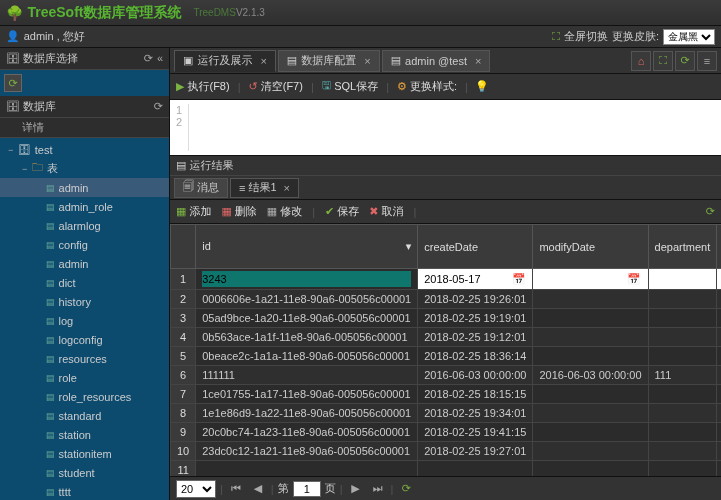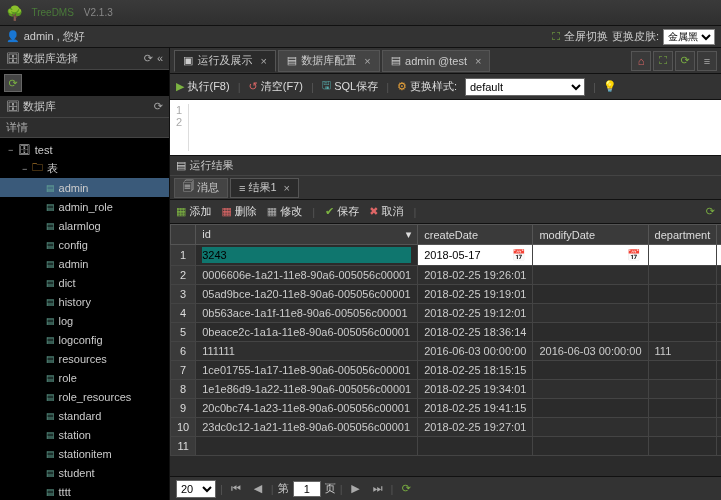--- a/index.html
+++ b/index.html
@@ -1,28 +1,28 @@
 <!DOCTYPE html>
 <html><head>
 <meta charset="utf-8">
 <style>
 * { margin: 0; padding: 0; box-sizing: border-box; font-family: "Microsoft YaHei", Arial, sans-serif; font-size: 11px; }
 body { background: #2b2b2b; color: #ccc; width: 721px; height: 500px; overflow: hidden; }
 .header { background: linear-gradient(#3a3a3a,#2f2f2f); height: 26px; display: flex; align-items: center; padding: 0 6px; border-bottom: 1px solid #111; }
 .logo-tree { color: #4a9e2f; font-size: 14px; margin-right: 4px; }
 .brand { color: #58b531; font-weight: bold; font-size: 14px; }
-.brand-sub { color: #4a7a3a; font-size: 10px; margin-left: 4px; }
-.version { color: #888; font-size: 10px; margin-left: 10px; }
+.brand-sub { color: #4a7a3a; font-size: 10px; margin-left: 12px; }
+.version { color: #888; font-size: 10px; margin-left: 0; }
 .subbar { background: #333; height: 22px; display: flex; align-items: center; padding: 0 6px; border-bottom: 1px solid #111; justify-content: space-between; }
 .subbar-left { display: flex; align-items: center; gap: 4px; }
 .subbar-right { display: flex; align-items: center; gap: 4px; }
 .user-icon { color: #e89b3a; }
 select.skin { background: #fff; color: #000; border: 1px solid #888; height: 16px; font-size: 10px; }
 .main { display: flex; height: calc(500px - 48px); }
-.sidebar { width: 170px; background: #000000; border-right: 1px solid #111; display: flex; flex-direction: column; }
+.sidebar { width: 170px; background: #0c4a6e; border-right: 1px solid #111; display: flex; flex-direction: column; }
 .panel-title { background: #2d2d2d; height: 22px; display: flex; align-items: center; padding: 0 6px; border-bottom: 1px solid #444; justify-content: space-between; }
 .panel-title .icons { display: flex; gap: 4px; }
 .panel-title .icons span { cursor: pointer; color: #aaa; }
 .db-select-row { padding: 4px; display: flex; gap: 2px; align-items: center; }
 select.db { flex: 1; background: #fff; color: #000; border: 1px solid #666; height: 18px; }
 .ref-btn { width: 18px; height: 18px; background: #444; border: 1px solid #666; color: #7cb342; display: flex; align-items: center; justify-content: center; cursor: pointer; }
 .tree { flex: 1; overflow-y: auto; padding: 2px 0; }
 .tree-item { display: flex; align-items: center; height: 19px; padding-left: 4px; cursor: pointer; white-space: nowrap; }
 .tree-item.l1 { padding-left: 8px; }
 .tree-item.l2 { padding-left: 22px; }
@@ -50,39 +50,40 @@
 .gutter { color: #aaa; text-align: right; padding-right: 6px; border-right: 1px solid #ddd; margin-right: 6px; }
 .kw { color: #0070c0; font-weight: bold; }
 .kw2 { color: #b00; font-weight: bold; }
 .result-title { background: #333; height: 20px; display: flex; align-items: center; padding: 0 6px; border-bottom: 1px solid #444; }
 .result-tabs { background: #333; height: 24px; display: flex; align-items: center; padding: 0 4px; border-bottom: 1px solid #111; }
 .rtab { background: #444; height: 20px; display: flex; align-items: center; padding: 0 8px; margin-right: 2px; border: 1px solid #555; gap: 3px; }
 .rtab.active { background: #2b2b2b; }
 .result-toolbar { background: #333; height: 24px; display: flex; align-items: center; padding: 0 6px; gap: 10px; border-bottom: 1px solid #111; }
 .grid-wrap { flex: 1; overflow: auto; background: #2b2b2b; position: relative; }
 table.grid { border-collapse: collapse; width: 100%; }
-.grid th { background: #3a3a3a; border: 1px solid #555; padding: 3px 6px; text-align: left; font-weight: normal; color: #ddd; position: sticky; top: 0; height: 20px; }
+.grid th { background: #3a3a3a; border: 1px solid #555; padding: 15px 6px; text-align: left; font-weight: normal; color: #ddd; position: sticky; top: 0; height: 20px; }
 .grid td { border: 1px solid #444; padding: 2px 6px; color: #ccc; height: 19px; white-space: nowrap; }
 .grid td.rownum { background: #3a3a3a; text-align: center; width: 26px; color: #ddd; }
 .grid tr:nth-child(even) td:not(.rownum) { background: #2f2f2f; }
 .grid input { width: 100%; background: #0f766e; color: #000; border: none; height: 16px; font-size: 11px; }
 .cal-icon { color: #888; float: right; }
 .pager { background: #333; height: 24px; display: flex; align-items: center; padding: 0 6px; gap: 4px; border-top: 1px solid #111; justify-content: space-between; }
 .pager-left { display: flex; align-items: center; gap: 4px; }
 select.pagesize { background: #fff; color: #000; border: 1px solid #666; height: 18px; width: 40px; }
 .pbtn { width: 18px; height: 18px; display: flex; align-items: center; justify-content: center; cursor: pointer; color: #aaa; }
 input.pagenum { width: 28px; background: #fff; color: #000; border: 1px solid #666; height: 16px; text-align: center; }
 .sep { color: #555; }
-.details-label { padding: 2px 6px; color: #aaa; background: #2d2d2d; border-bottom: 1px solid #444; }
+.details-label { padding: 2px 22px; color: #aaa; background: #2d2d2d; border-bottom: 1px solid #444; }
 </style>
 </head>
 <body>
 
 <div class="header">
   <span class="logo-tree">🌳</span>
+  <span class="brand">TreeSoft数据库管理系统</span>
   <span class="brand-sub">TreeDMS</span>
   <span class="version">V2.1.3</span>
 </div>
 
 <div class="subbar">
   <div class="subbar-left">
     <span class="user-icon">👤</span>
     <span>admin , 您好</span>
   </div>
   <div class="subbar-right">
@@ -251,21 +252,20 @@
       <span class="sep">|</span>
       <div class="tbtn">
           <span class="b">🖫</span>
           <span>SQL保存</span>
         </div>
       <span class="sep">|</span>
       <div class="tbtn">
           <span class="y">⚙</span>
           <span>更换样式:</span>
         </div>
-      <select class="style-sel"><option>default</option></select>
       <span class="sep">|</span>
       <span style="color:#e8a23a">💡</span>
     </div>
 
     <div class="sql-editor">
       <div class="gutter">
           <div>1</div>
           <div>2</div>
         </div>
     </div>

